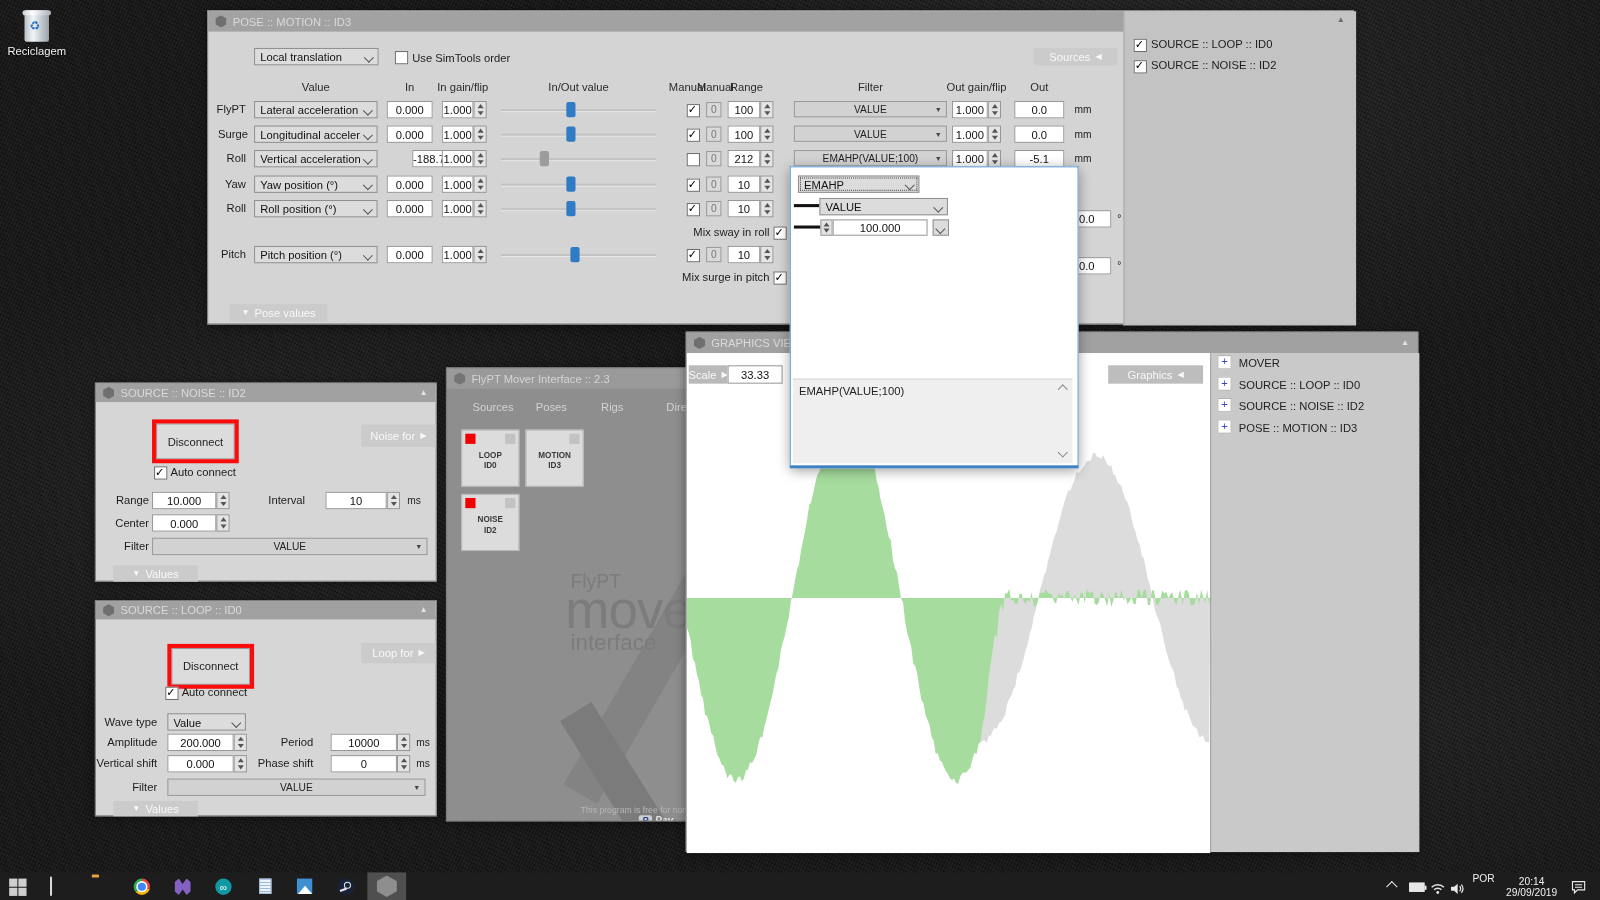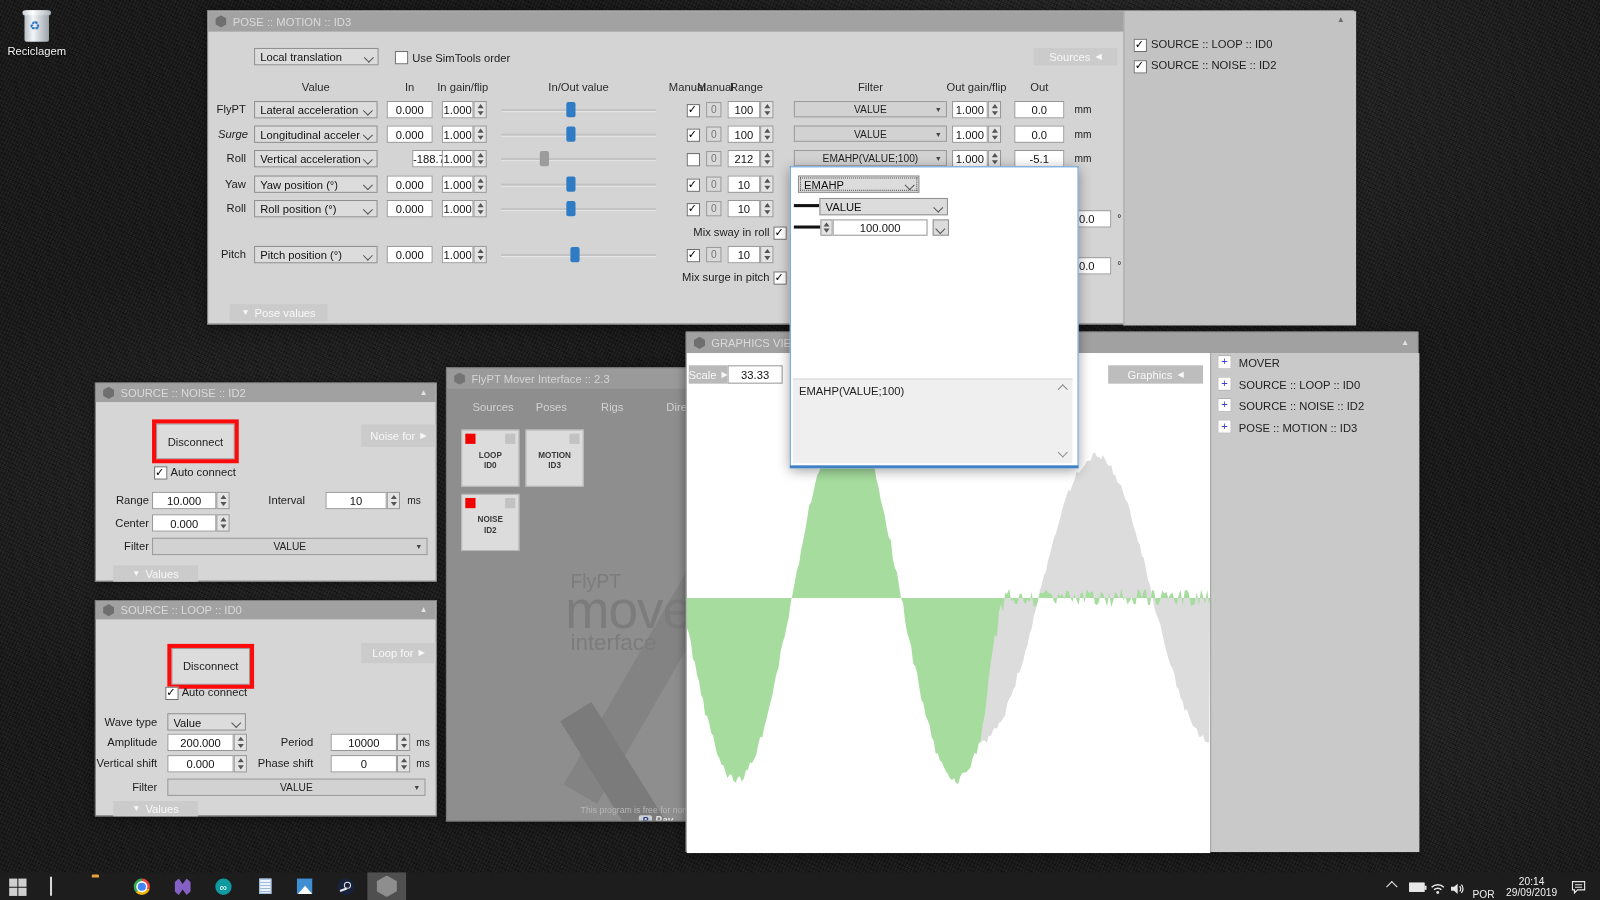--- a/index.html
+++ b/index.html
@@ -101,21 +101,21 @@
   .steam::before{content:"";position:absolute;left:2px;bottom:4px;width:7px;height:2px;background:#e8e8e8;
       transform:rotate(-20deg);}
   .atile{position:absolute;left:360px;top:0;width:38px;height:27px;background:#4f4f4f;}
   .bhex{width:20px;height:21px;margin:3px auto 0;background:#8e8e8e;
       clip-path:polygon(50% 0,100% 27%,100% 73%,50% 100%,0 73%,0 27%);}
   .tray{position:absolute;top:0;height:27px;color:#ececec;}
   .tup{width:7px;height:7px;border-left:1.5px solid #e8e8e8;border-top:1.5px solid #e8e8e8;
       transform:rotate(45deg);margin-top:10px;}
   .bat{width:13px;height:7px;border:1px solid #e8e8e8;margin-top:10px;background:#e8e8e8;position:relative;}
   .bat::after{content:"";position:absolute;right:-3px;top:1.5px;width:2px;height:4px;background:#e8e8e8;}
-  .lang{position:absolute;font-size:10px;color:#f0f0f0;top:16px;}
+  .lang{position:absolute;font-size:10px;color:#f0f0f0;top:0;}
   .clock{position:absolute;top:3px;text-align:center;color:#f0f0f0;font-size:10px;line-height:11px;white-space:nowrap;}
   
   #bin{position:absolute;left:6px;top:6px;width:60px;height:56px;z-index:1;}
   .binb{position:absolute;left:18px;top:4px;width:24px;height:31px;border-radius:3px 3px 2px 2px;
       background:linear-gradient(90deg,#b8bfc6,#f2f5f7 35%,#9aa2aa);}
   .binb::before{content:"";position:absolute;left:-2px;top:0;right:-2px;height:5px;border-radius:3px;
       background:linear-gradient(90deg,#c8cfd6,#ffffff 35%,#a8b0b8);}
   .binb::after{content:"♻";position:absolute;left:5px;top:8px;font-size:12px;color:#2e78c7;}
   .binlab{position:absolute;left:0;right:0;top:38px;text-align:center;font-size:11px;color:#f2f2f2;
       text-shadow:0 1px 2px #000;}
@@ -193,21 +193,21 @@
       <span class="fld" style="left:729px;width:35px;">1.000</span>
       <span class="spin" style="left:764px;">
           <i class="tu"></i>
           <i class="td"></i>
         </span>
       <span class="fld" style="left:790px;width:49px;">0.0</span>
       <span class="unit" style="left:849px;">mm</span>
     </div>
 
     <div class="prow" style="top:112px;">
-      <span class="lab r" style="left:4px;width:35px;font-style:italic;">Surge</span>
+      <span class="lab r" style="left:4px;width:35px;">Surge</span>
       <span class="combo" style="left:45px;width:121px;">
           <b class="ct">Longitudinal acceleration (m/s²)</b>
           <i class="cv"></i>
         </span>
       <span class="fld" style="left:175px;width:45px;">0.000</span>
       <span class="fld" style="left:229px;width:31px;">1.000</span>
       <span class="spin" style="left:260px;">
           <i class="tu"></i>
           <i class="td"></i>
         </span>

